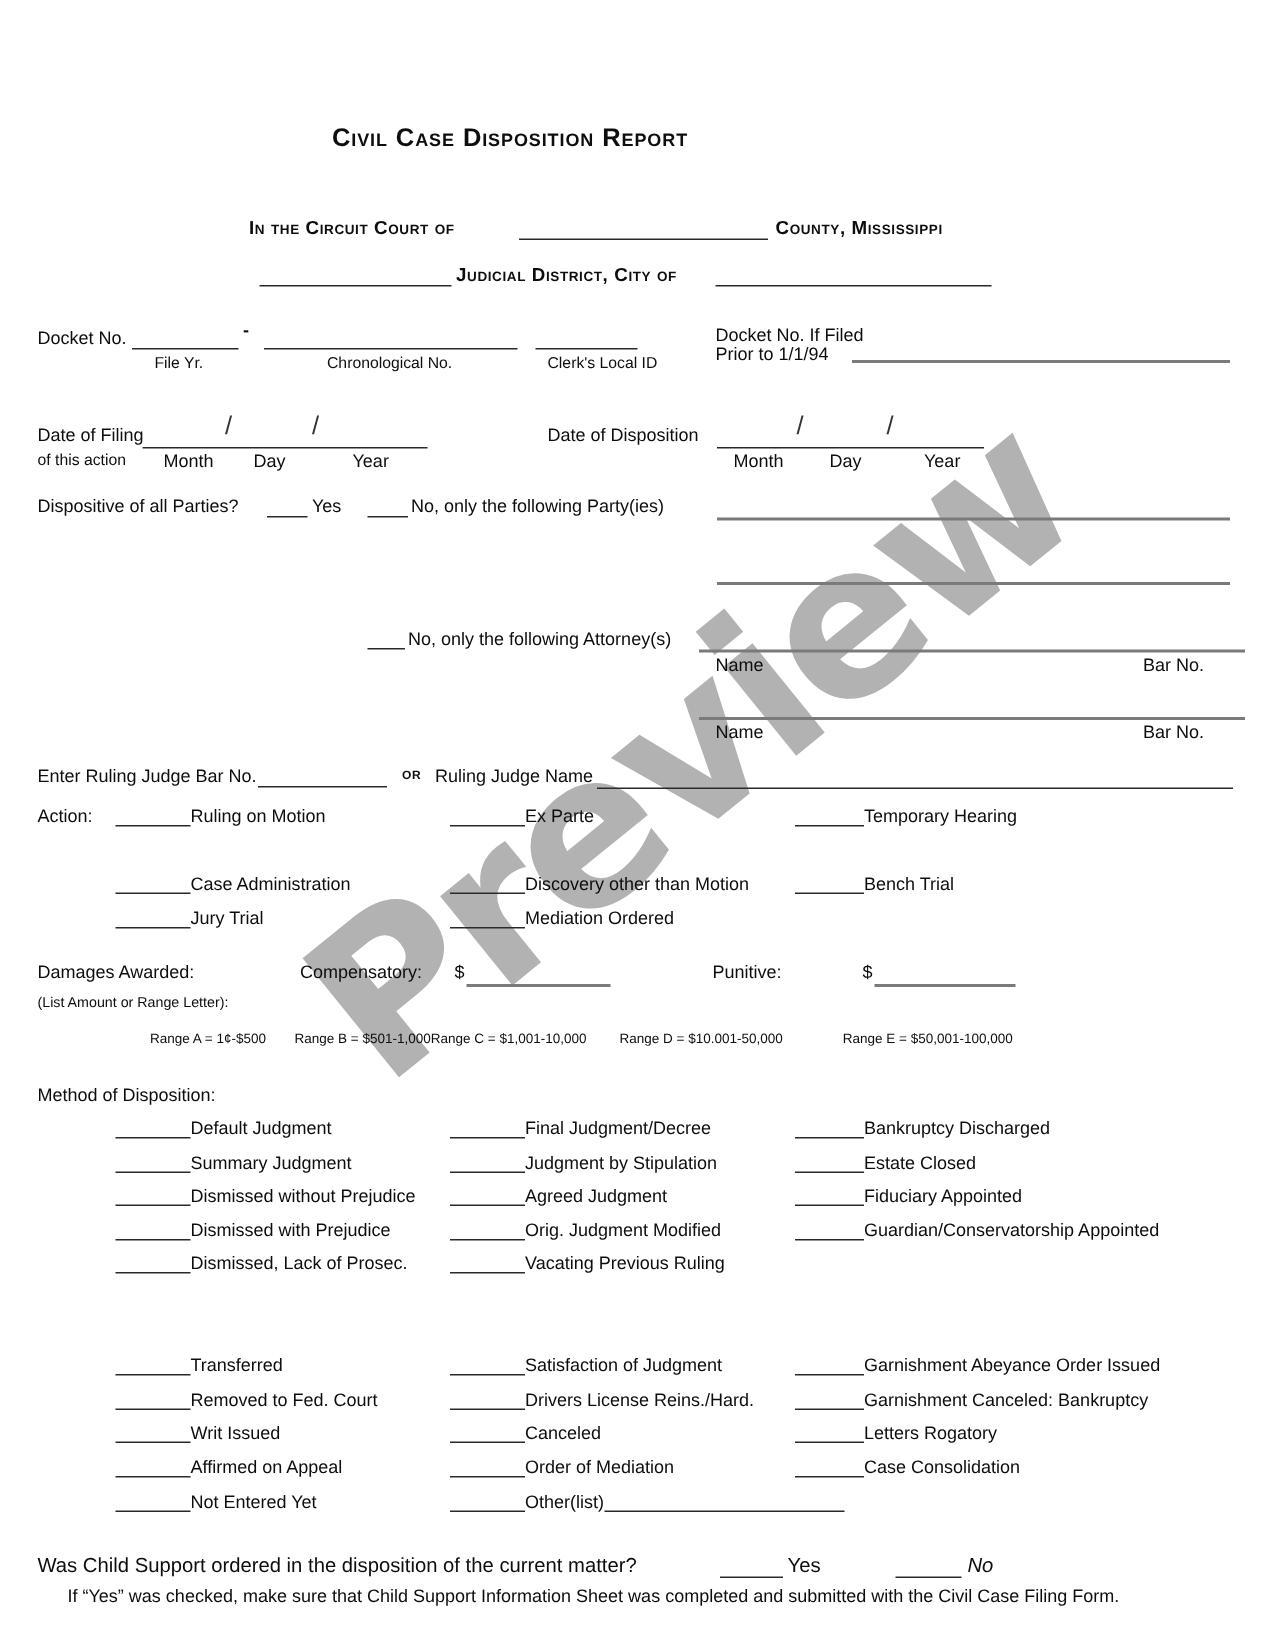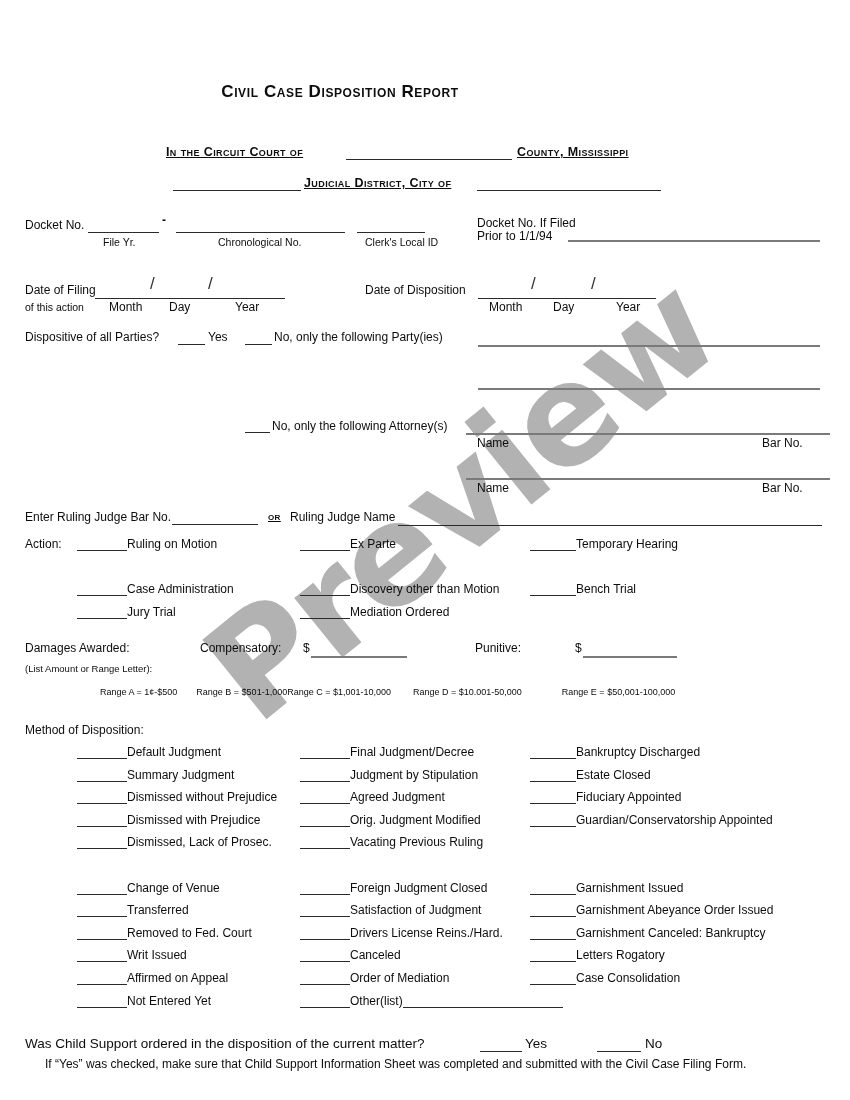--- a/index.html
+++ b/index.html
@@ -7,21 +7,21 @@
   body {
     width:850px; height:1100px; position:relative; overflow:hidden;
     font-family:"Liberation Sans", sans-serif; color:#0d0d0d;
   }
   .abs { position:absolute; white-space:nowrap; }
   .t12 { font-size:12px; line-height:14px; }
   .t13 { font-size:13.5px; line-height:16px; }
   .t11 { font-size:10.5px; line-height:12px; }
   .t10 { font-size:9.5px; line-height:11px; }
   .t9  { font-size:9px;  line-height:11px; }
-  .sc  { font-variant:small-caps; font-weight:bold; letter-spacing:0.4px;text-decoration:underline; }
+  .sc  { font-variant:small-caps; font-weight:bold; letter-spacing:0.4px; }
   .title { font-size:17px; font-variant:small-caps; font-weight:bold; letter-spacing:0.6px; text-align:center; left:0; right:0; }
   
   .line { position:absolute; height:0; border-bottom:1.3px solid #2a2a2a; }
   .line.gray { border-bottom:2px solid #7a7a7a; }
   
   .bl { display:inline-block; height:3px; margin-bottom:-3px; border-bottom:1.3px solid #2a2a2a; }
   .row { position:absolute; left:0; width:850px; height:20px; }
   .cell { position:absolute; white-space:nowrap; font-size:12px; line-height:14px; }
   .c1 { left:77px; } .c2 { left:300px; } .c3 { left:530px; }
   .w50 { width:50px; } .w46 { width:46px; } .w160 { width:160px; } .w20 { width:20px; }
@@ -153,25 +153,20 @@
   </div>
   <div class="row" style="top:813px;">
     <span class="cell c1"><span class="bl w50"></span><span>Dismissed with Prejudice</span></span>
     <span class="cell c2"><span class="bl w50"></span><span>Orig. Judgment Modified</span></span>
     <span class="cell c3"><span class="bl w46"></span><span>Guardian/Conservatorship Appointed</span></span>
   </div>
   <div class="row" style="top:835px;">
     <span class="cell c1"><span class="bl w50"></span><span>Dismissed, Lack of Prosec.</span></span>
     <span class="cell c2"><span class="bl w50"></span><span>Vacating Previous Ruling</span></span>
   </div>
-  <div class="row" style="top:881px;">
-    <span class="cell c1"><span class="bl w50"></span><span>Change of Venue</span></span>
-    <span class="cell c2"><span class="bl w50"></span><span>Foreign Judgment Closed</span></span>
-    <span class="cell c3"><span class="bl w46"></span><span>Garnishment Issued</span></span>
-  </div>
   <div class="row" style="top:903px;">
     <span class="cell c1"><span class="bl w50"></span><span>Transferred</span></span>
     <span class="cell c2"><span class="bl w50"></span><span>Satisfaction of Judgment</span></span>
     <span class="cell c3"><span class="bl w46"></span><span>Garnishment Abeyance Order Issued</span></span>
   </div>
   <div class="row" style="top:926px;padding-left:20px;">
     <span class="cell c1"><span class="bl w50"></span><span>Removed to Fed. Court</span></span>
     <span class="cell c2"><span class="bl w50"></span><span>Drivers License Reins./Hard.</span></span>
     <span class="cell c3"><span class="bl w46"></span><span>Garnishment Canceled: Bankruptcy</span></span>
   </div>
@@ -187,16 +182,16 @@
   </div>
   <div class="row" style="top:994px;">
     <span class="cell c1"><span class="bl w50"></span><span>Not Entered Yet</span></span>
     <span class="cell c2"><span class="bl w50"></span><span>Other(list)</span><span class="bl w160"></span></span>
   </div>
 
   <div class="abs t13" style="left:25px; top:1036px;">Was Child Support ordered in the disposition of the current matter?</div>
   <div class="line" style="left:480px; top:1051px; width:42px;"></div>
   <div class="abs t13" style="left:525px; top:1036px;">Yes</div>
   <div class="line" style="left:597px; top:1051px; width:44px;"></div>
-  <div class="abs t13" style="left:645px; top:1036px;">No</div>
+  <div class="abs t13" style="left:645px; top:1036px;font-style:italic;">No</div>
   <div class="abs t12" style="left:45px; top:1057px;">If “Yes” was checked, make sure that Child Support Information Sheet was completed and submitted with the Civil Case Filing Form.</div>
 
 </div>
 
 </body></html>

